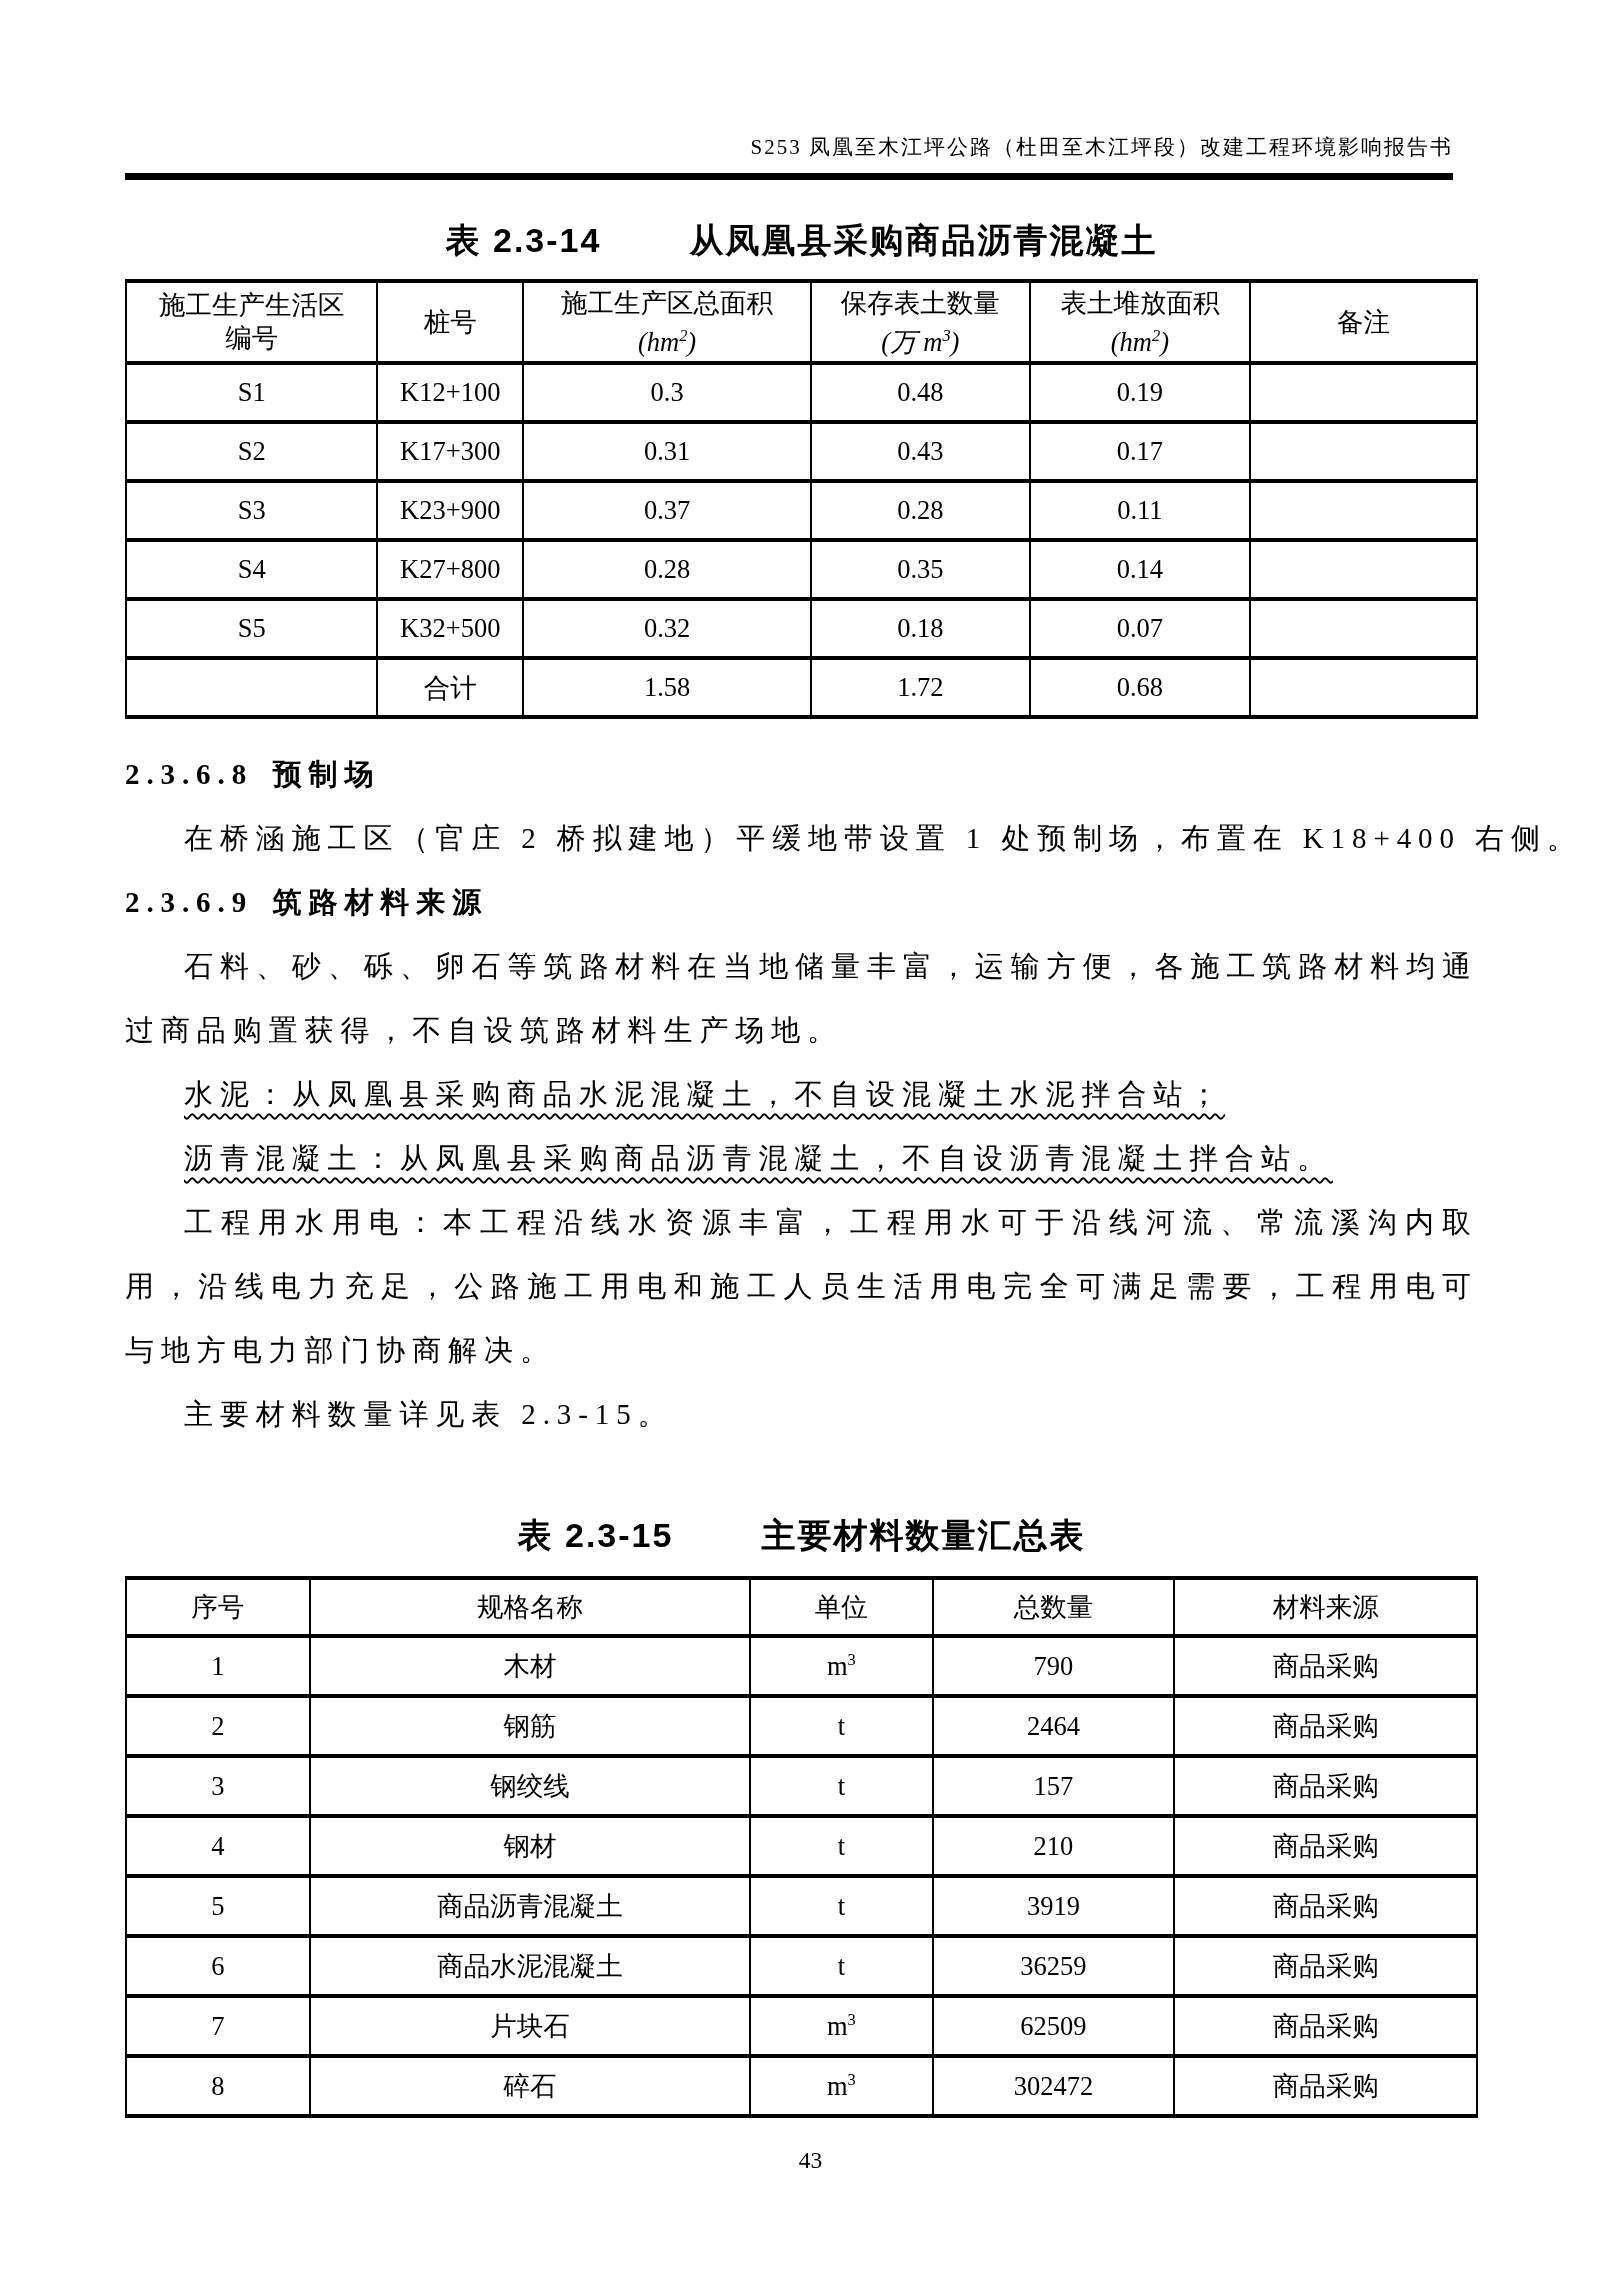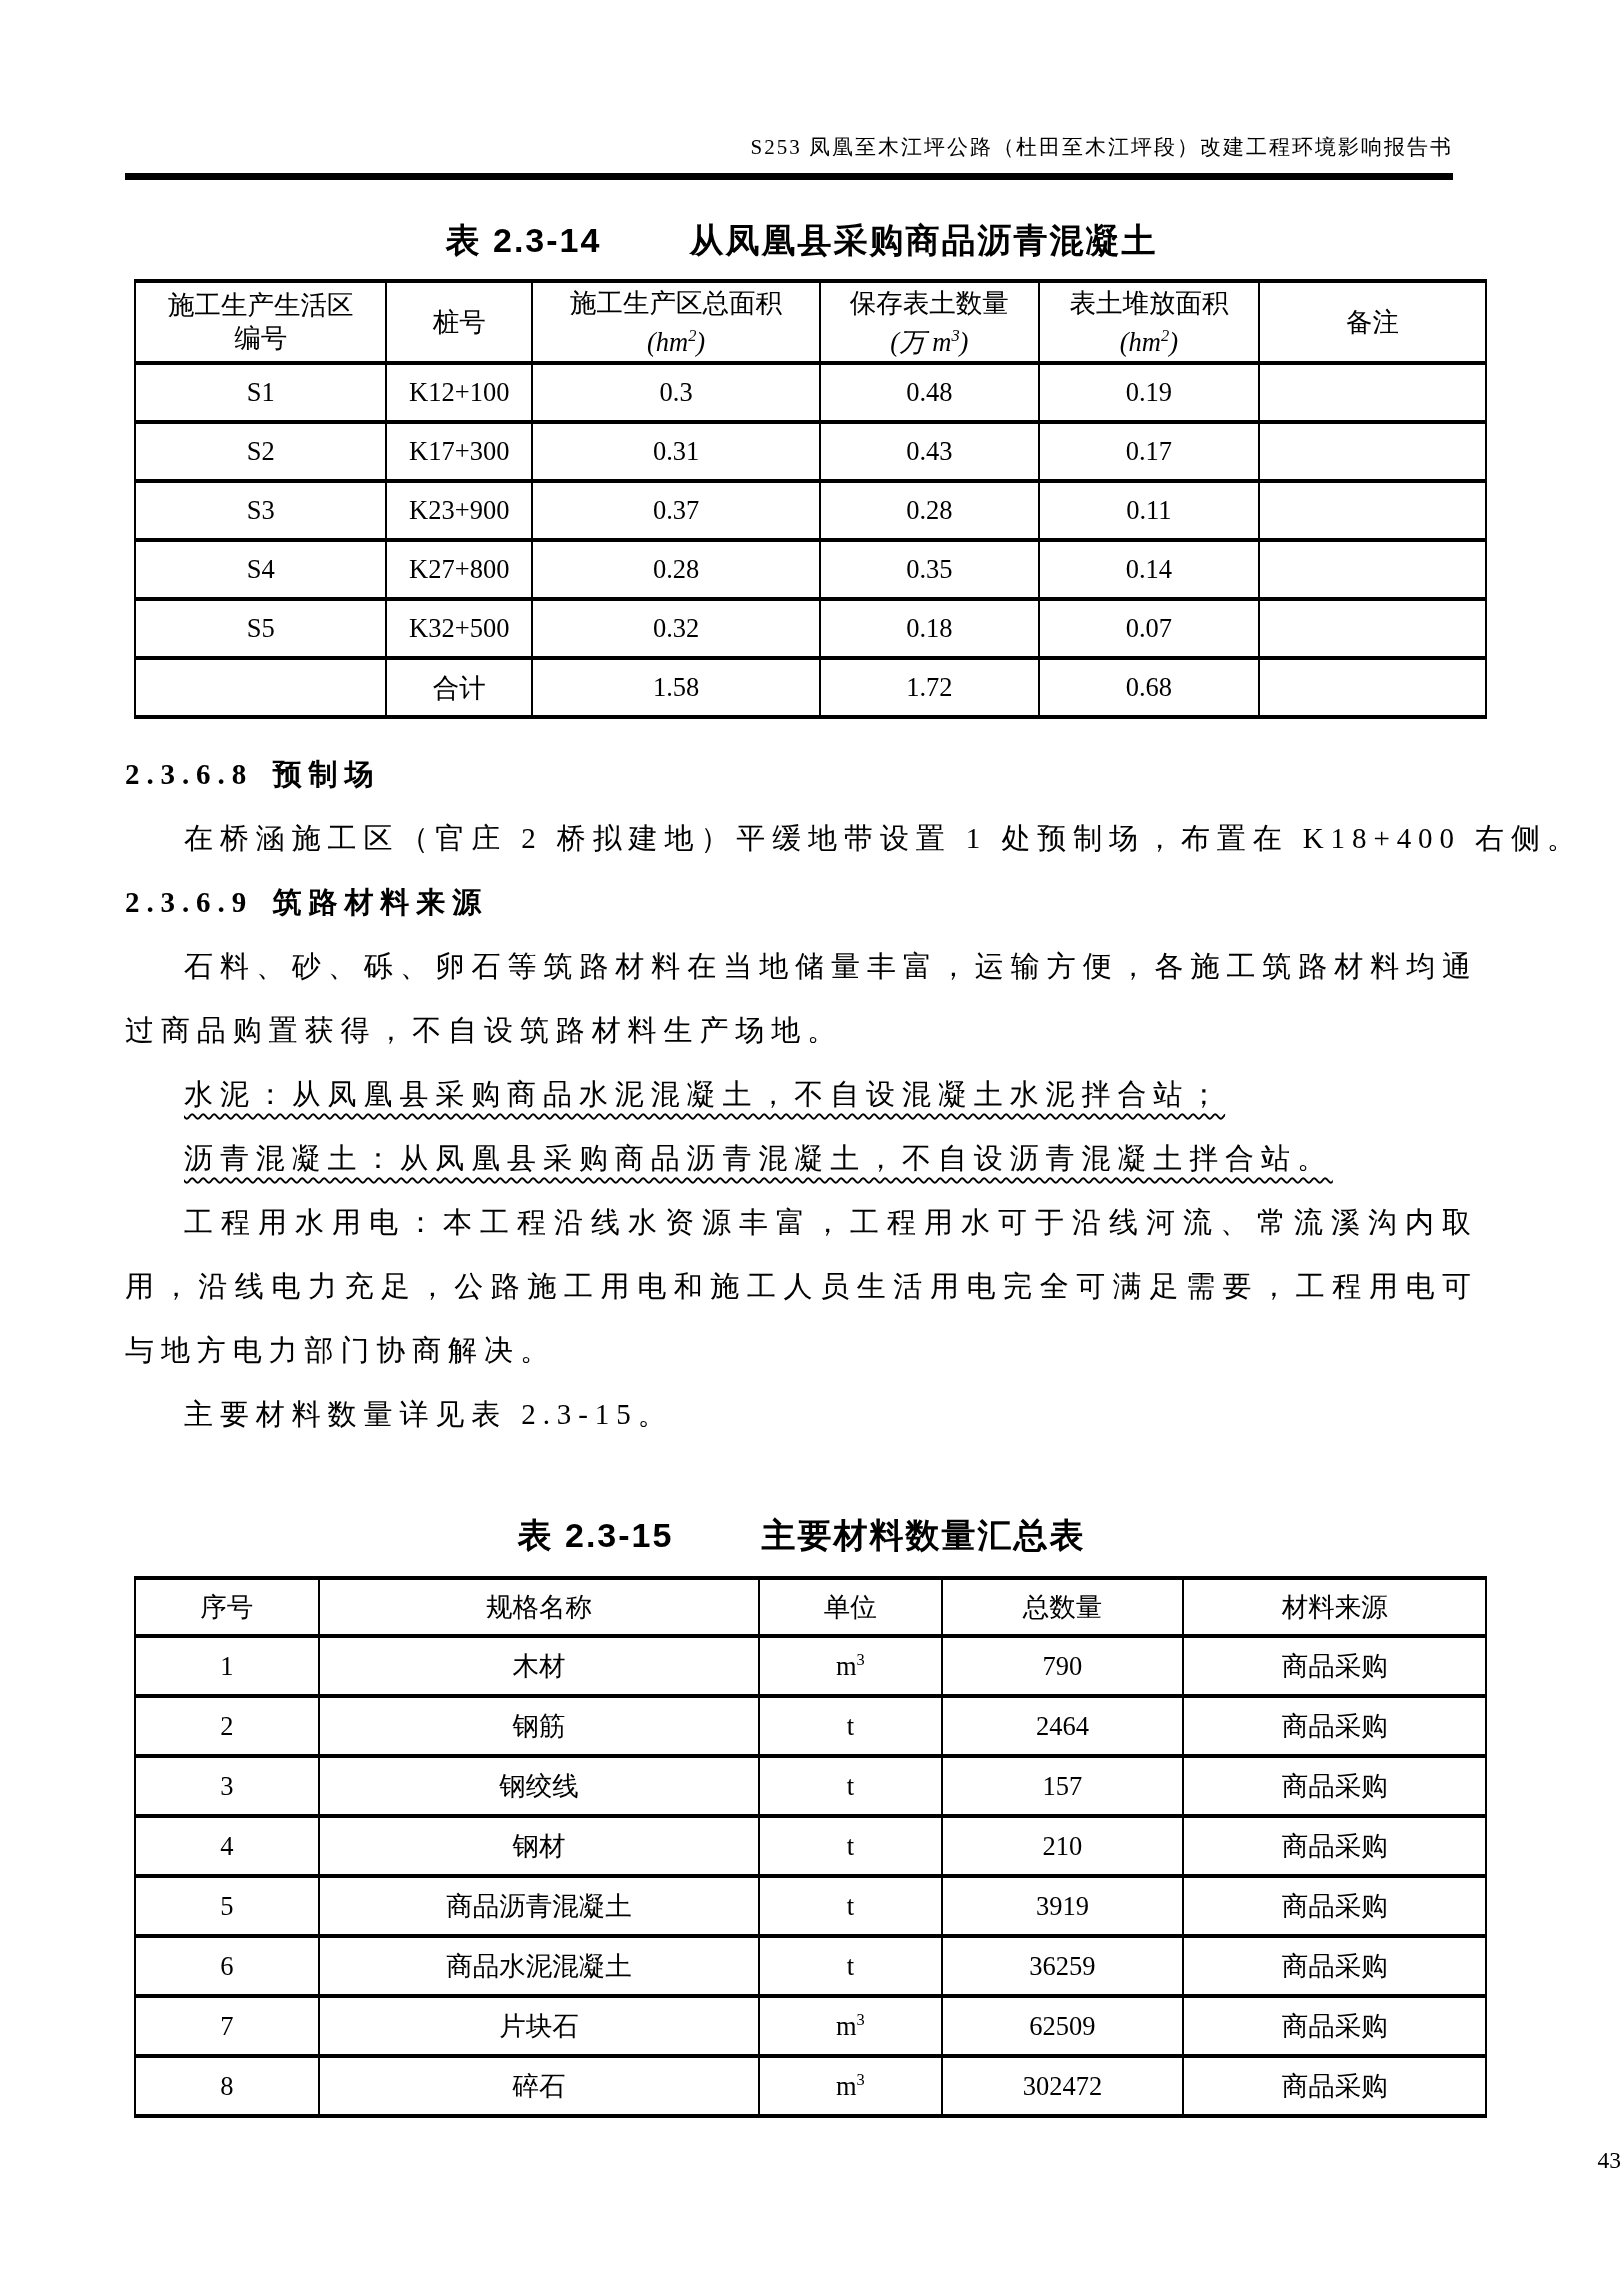--- a/index.html
+++ b/index.html
@@ -31,21 +31,21 @@
     font-family:"Liberation Sans","DejaVu Sans",sans-serif;
     font-weight:bold; font-size:34px; letter-spacing:2px;
     white-space:nowrap;
   }
   #caption1 { top:218px; }
   #caption2 { top:1513px; }
   .caption-gap { display:inline-block; width:88px; }
 
   
   table {
-    position:absolute; left:134px; width:1353px;
+    position:absolute; left:125px; width:1353px;
     border-collapse:collapse; table-layout:fixed;
     border:2.9px solid #000;
   }
   #table1 { top:279px; }
   #table2 { top:1576px; }
   td {
     border-left:2px solid #000; border-right:2px solid #000;
     border-top:4.9px solid #000; border-bottom:4.9px solid #000;
     text-align:center; vertical-align:middle;
     font-size:26.5px; padding:0 5.9px;
@@ -72,21 +72,21 @@
   .u {
     text-decoration:underline;
     text-decoration-style:wavy;
     text-decoration-thickness:2px;
     text-underline-offset:8.8px;
   }
 
   
   .page-number {
     position:absolute; top:2147px; left:0; width:100%;
-    text-align:right; font-size:23.5px;
+    text-align:center; font-size:23.5px;
   }
 </style>
 </head>
 <body>
 
 <div class="header-title">S253 凤凰至木江坪公路（杜田至木江坪段）改建工程环境影响报告书</div>
 <div class="header-rule"></div>
 
 <div class="table-caption" id="caption1">
   <span>表 2.3-14</span>

